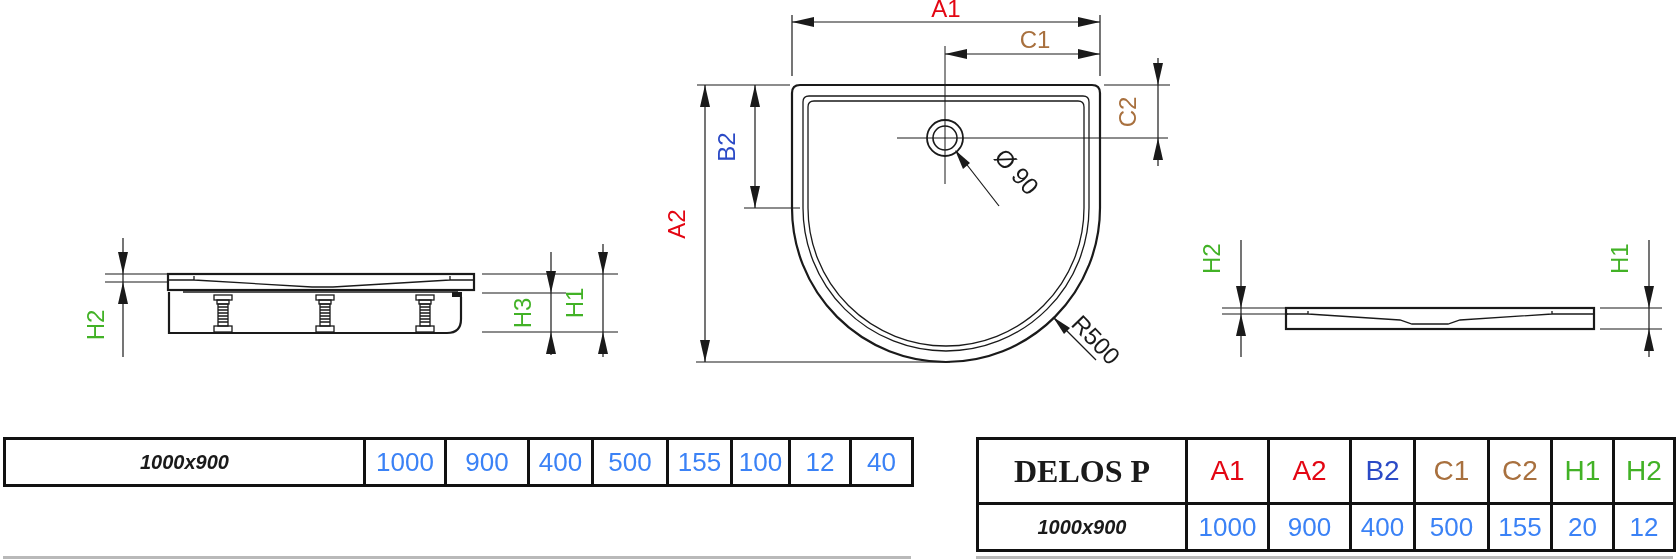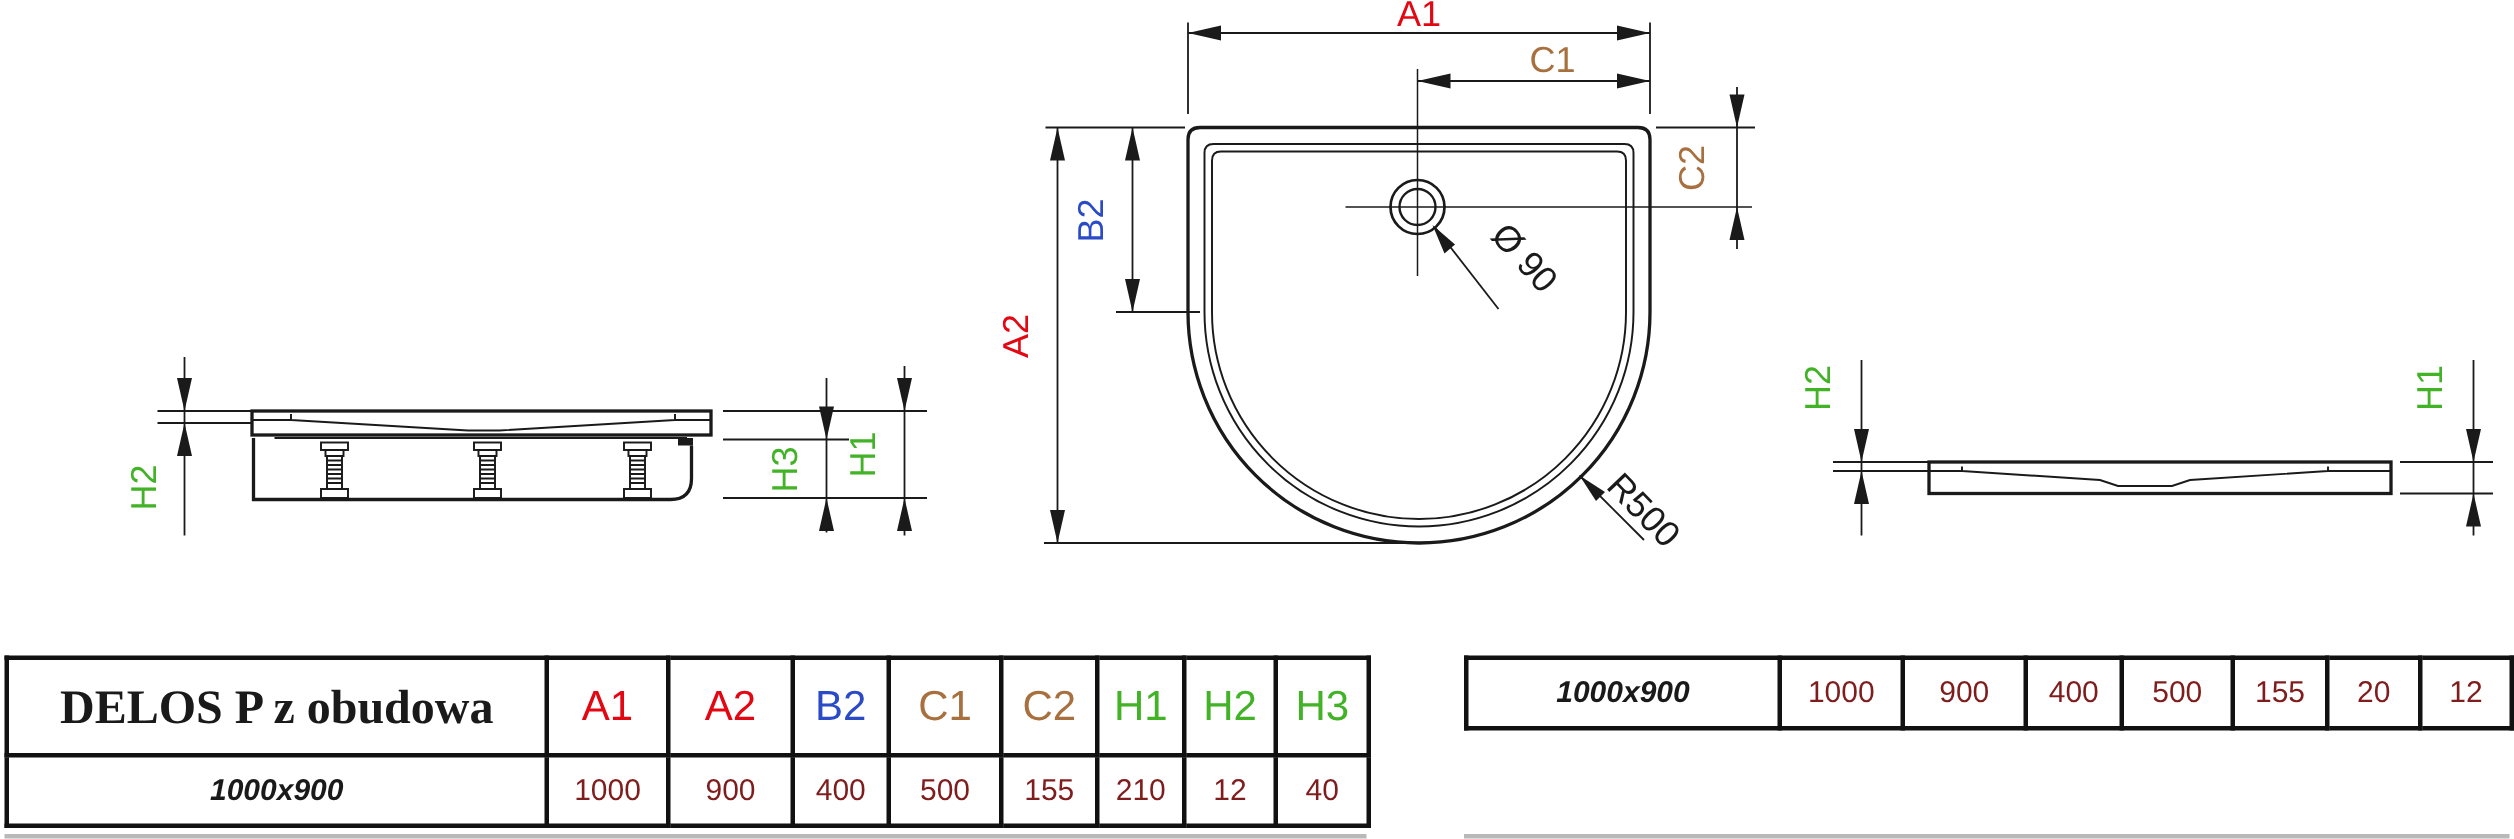--- a/index.html
+++ b/index.html
@@ -16,21 +16,21 @@
   svg text.dimlabel { font-family:"Liberation Sans", sans-serif; font-size:24px; }
   svg text.mid { text-anchor:middle; }
 
   table.spec { position:absolute; border-collapse:collapse; table-layout:fixed;
                background:#fff; }
   table.spec td { border:3px solid #111; text-align:center; vertical-align:middle;
                   padding:0; overflow:hidden; white-space:nowrap; }
   td.name  { font-family:"Liberation Serif", serif; font-weight:bold; font-size:32px; color:#1a1a1a; }
   td.colhead { font-size:28px; }
   td.size  { font-weight:bold; font-style:italic; font-size:20px; color:#1a1a1a; }
-  td.val   { font-size:20px; color:#7f1d1d; }
+  td.val   { font-size:26px; color:#3b82f6; }
   tr.hdr td { height:62px; }
   tr.dat td { height:44px; }
   .crop-strip { position:absolute; height:3px; background:#b9b9b9; }
 </style>
 </head>
 <body>
 
 <div class="sheet">
 
   <svg class="drawings" width="1676" height="410" viewBox="0 0 1676 410">
@@ -159,57 +159,56 @@
         <col style="width:81px">
         <col style="width:83px">
       <col style="width:64px">
         <col style="width:75px">
         <col style="width:64px">
       <col style="width:58px">
         <col style="width:61px">
         <col style="width:62px">
     </colgroup>
     <tbody>
-        <tr class="hdr">
-      <td class="name">DELOS P z obudowa</td>
-      <td class="colhead" style="color: rgb(227, 6, 19);">A1</td>
-      <td class="colhead" style="color: rgb(227, 6, 19);">A2</td>
-      <td class="colhead" style="color: rgb(43, 74, 198);">B2</td>
-      <td class="colhead" style="color: rgb(168, 112, 62);">C1</td>
-      <td class="colhead" style="color: rgb(168, 112, 62);">C2</td>
-      <td class="colhead" style="color: rgb(66, 178, 38);">H1</td>
-      <td class="colhead" style="color: rgb(66, 178, 38);">H2</td>
-      <td class="colhead" style="color: rgb(66, 178, 38);">H3</td>
-    </tr>
     <tr class="dat">
       <td class="size">1000x900</td>
       <td class="val">1000</td>
       <td class="val">900</td>
       <td class="val">400</td>
       <td class="val">500</td>
       <td class="val">155</td>
-      <td class="val">210</td>
+      <td class="val">100</td>
       <td class="val">12</td>
       <td class="val">40</td>
     </tr>
   </tbody>
     </table>
 
   <table class="spec" style="left:976px; top:437px; width:697px;">
     <colgroup>
       <col style="width:209px">
         <col style="width:82px">
         <col style="width:82px">
       <col style="width:64px">
         <col style="width:74px">
         <col style="width:63px">
       <col style="width:62px">
         <col style="width:61px">
     </colgroup>
     <tbody>
+        <tr class="hdr">
+      <td class="name">DELOS P</td>
+      <td class="colhead" style="color: rgb(227, 6, 19);">A1</td>
+      <td class="colhead" style="color: rgb(227, 6, 19);">A2</td>
+      <td class="colhead" style="color: rgb(43, 74, 198);">B2</td>
+      <td class="colhead" style="color: rgb(168, 112, 62);">C1</td>
+      <td class="colhead" style="color: rgb(168, 112, 62);">C2</td>
+      <td class="colhead" style="color: rgb(66, 178, 38);">H1</td>
+      <td class="colhead" style="color: rgb(66, 178, 38);">H2</td>
+    </tr>
     <tr class="dat">
       <td class="size">1000x900</td>
       <td class="val">1000</td>
       <td class="val">900</td>
       <td class="val">400</td>
       <td class="val">500</td>
       <td class="val">155</td>
       <td class="val">20</td>
       <td class="val">12</td>
     </tr>

